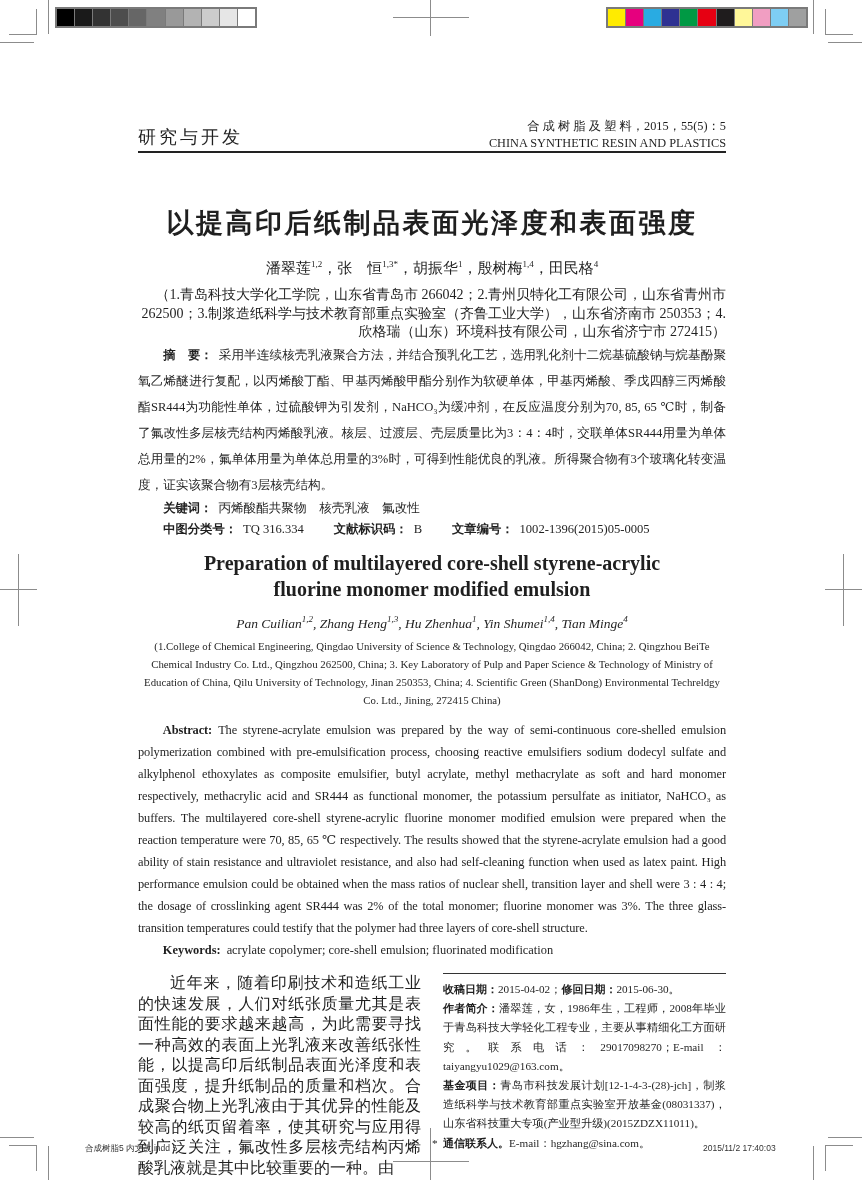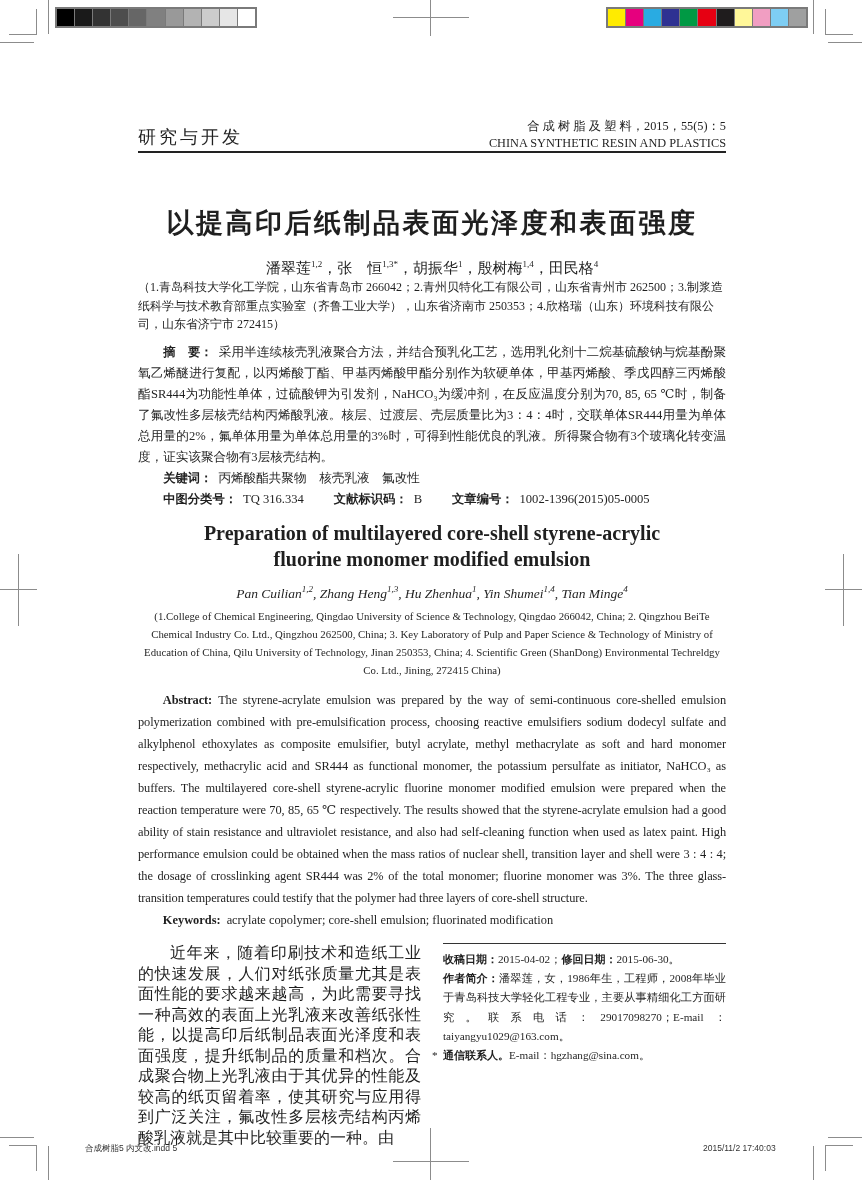--- a/index.html
+++ b/index.html
@@ -21,24 +21,24 @@
   .header { display:flex; justify-content:space-between; align-items:flex-end;
             border-bottom:2px solid #222; }
   .header-section { font-size:18px; letter-spacing:3px; padding-bottom:2px; }
   .header-right { text-align:right; font-size:12.3px; line-height:16.5px; }
 
   .title-cn { margin:52px 0 0 0; text-align:center; font-size:27px; font-weight:bold; letter-spacing:2.5px; }
 
   .authors-cn { margin-top:18px; text-align:center; font-size:15px; }
   sup { font-size:9px; }
 
-  .affil-cn { text-align:left; font-size:12px; line-height:18.5px; }
+  .affil-cn { margin-top:8px; text-align:right; font-size:14px; line-height:18.5px; }
 
   p { margin:0; }
-  .abstract-cn { margin-top:8px; font-size:12.6px; line-height:21px; text-align:justify; text-indent:2em; }
+  .abstract-cn { margin-top:0; font-size:12.6px; line-height:26px; text-align:justify; text-indent:2em; }
   .label-hei { font-weight:bold; font-family:"Liberation Sans","DejaVu Sans",sans-serif; font-size:12.3px; margin-right:6px; }
   .keywords-cn { font-size:12.6px; line-height:21px; text-indent:2em; }
   .clc-line { font-size:12.6px; line-height:21px; text-indent:2em; }
   .clc-line .val { margin-right:30px; }
 
   .title-en { margin:10px 0 0 0; text-align:center; font-size:20px; font-weight:bold; line-height:26px; }
   .authors-en { margin-top:8px; text-align:center; font-style:italic; font-size:13.5px; line-height:19px; }
   .affil-en { margin-top:5px; text-align:center; font-size:10.8px; line-height:18px; }
   .abstract-en { margin-top:10px; font-size:12.4px; letter-spacing:-0.1px; line-height:22px; text-align:justify; text-indent:2em; }
   .abstract-en .b, .keywords-en .b { font-weight:bold; margin-right:6px; }
@@ -151,20 +151,21 @@
 
     <p class="keywords-en"><span class="b">Keywords:</span><span>acrylate copolymer; core-shell emulsion; fluorinated modification</span></p>
 
     <div class="columns">
       <div class="col-left">
         <p>近年来，随着印刷技术和造纸工业的快速发展，人们对纸张质量尤其是表面性能的要求越来越高，为此需要寻找一种高效的表面上光乳液来改善纸张性能，以提高印后纸制品表面光泽度和表面强度，提升纸制品的质量和档次。合成聚合物上光乳液由于其优异的性能及较高的纸页留着率，使其研究与应用得到广泛关注，氟改性多层核壳结构丙烯酸乳液就是其中比较重要的一种。由</p>
       </div>
       <div class="col-right">
           <div class="fn-entry"><span class="fn-b">收稿日期：</span><span>2015-04-02；</span><span class="fn-b">修回日期：</span><span>2015-06-30。</span></div>
           <div class="fn-entry"><span class="fn-b">作者简介：</span><span>潘翠莲，女，1986年生，工程师，2008年毕业于青岛科技大学轻化工程专业，主要从事精细化工方面研究。联系电话：29017098270；E-mail：taiyangyu1029@163.com。</span></div>
+          <div class="fn-entry"><span class="fn-b">基金项目：</span><span>青岛市科技发展计划[12-1-4-3-(28)-jch]，制浆造纸科学与技术教育部重点实验室开放基金(08031337)，山东省科技重大专项(产业型升级)(2015ZDZX11011)。</span></div>
           <div class="fn-entry"><span class="fn-star">*</span><span class="fn-b">通信联系人。</span><span>E-mail：hgzhang@sina.com。</span></div>
         </div>
     </div>
 
   </div>
 
   <div class="footer-left">合成树脂5 内文改.indd   5</div>
   <div class="footer-right">2015/11/2   17:40:03</div>
 
 </div>

